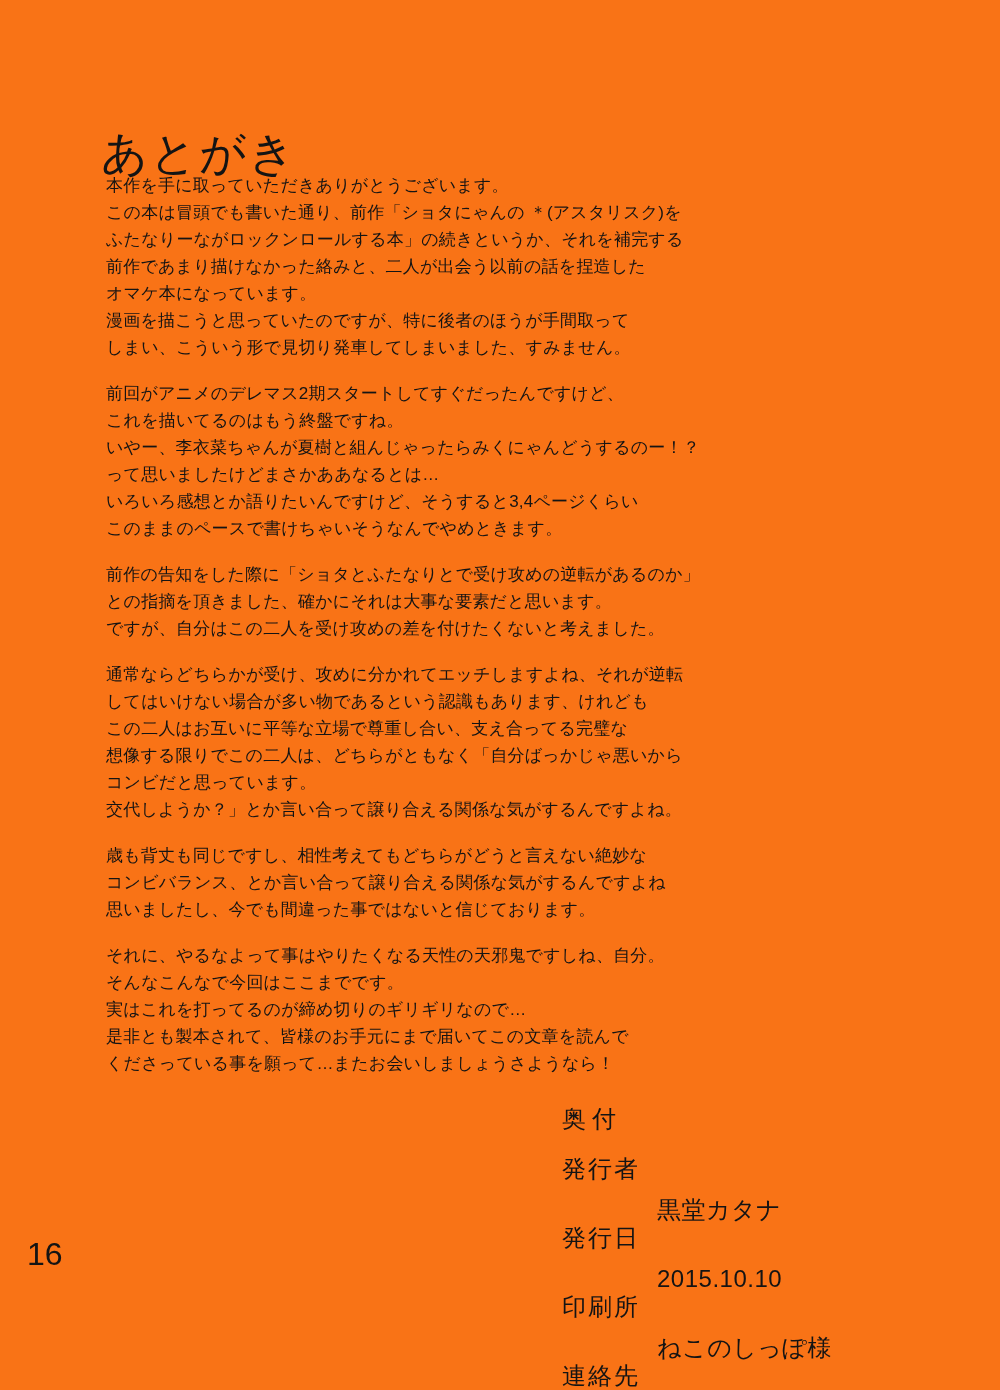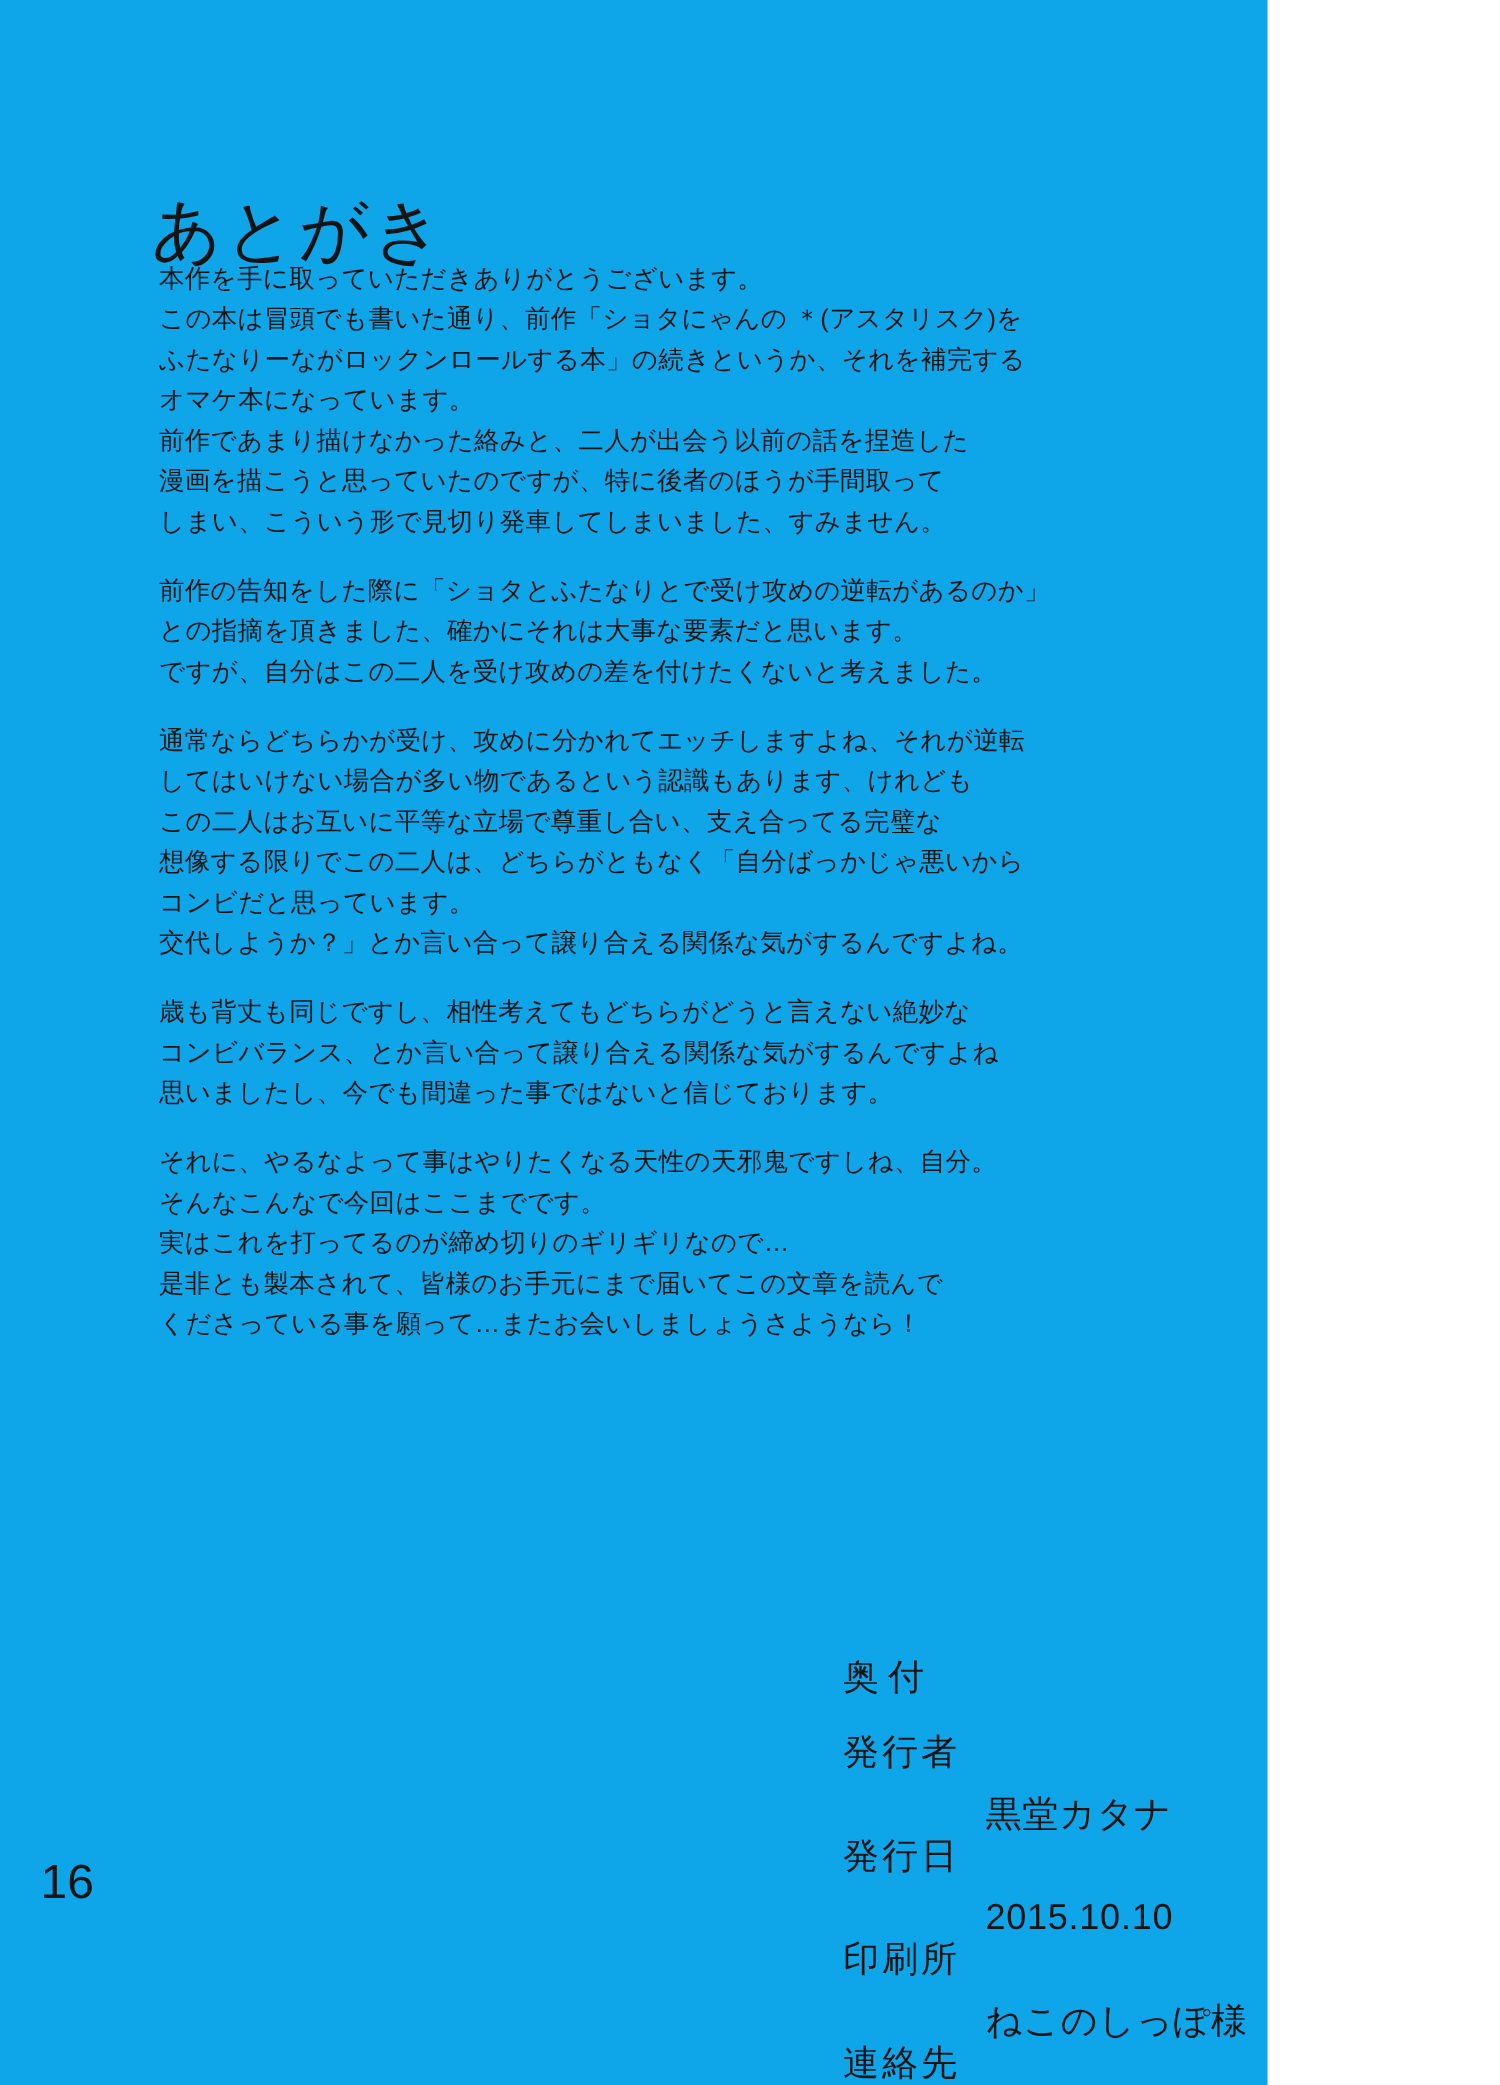--- a/index.html
+++ b/index.html
@@ -2,23 +2,23 @@
 <html lang="ja"><head>
 <meta charset="utf-8">
 <style>
   html, body {
     margin: 0;
     padding: 0;
     background: #ffffff;
   }
   .page {
     position: relative;
-    width: 845px;
+    width: 1000px;
     height: 1390px;
-    background: #0ea5e9;
+    background: #f97316;
     color: #141414;
     font-family: "Liberation Sans", "DejaVu Sans", sans-serif;
     overflow: hidden;
   }
   .page-title {
     position: absolute;
     left: 101px;
     top: 92px;
     font-size: 46px;
     font-weight: 500;
@@ -79,24 +79,32 @@
 
 <div class="page">
 
   <h1 class="page-title">あとがき</h1>
 
   <div class="afterword-body">
       <p class="paragraph">
         <span class="text-line">本作を手に取っていただきありがとうございます。</span>
         <span class="text-line">この本は冒頭でも書いた通り、前作「ショタにゃんの ＊(アスタリスク)を</span>
         <span class="text-line">ふたなりーながロックンロールする本」の続きというか、それを補完する</span>
+        <span class="text-line">前作であまり描けなかった絡みと、二人が出会う以前の話を捏造した</span>
         <span class="text-line">オマケ本になっています。</span>
-        <span class="text-line">前作であまり描けなかった絡みと、二人が出会う以前の話を捏造した</span>
         <span class="text-line">漫画を描こうと思っていたのですが、特に後者のほうが手間取って</span>
         <span class="text-line">しまい、こういう形で見切り発車してしまいました、すみません。</span>
+      </p>
+      <p class="paragraph">
+        <span class="text-line">前回がアニメのデレマス2期スタートしてすぐだったんですけど、</span>
+        <span class="text-line">これを描いてるのはもう終盤ですね。</span>
+        <span class="text-line">いやー、李衣菜ちゃんが夏樹と組んじゃったらみくにゃんどうするのー！？</span>
+        <span class="text-line">って思いましたけどまさかああなるとは…</span>
+        <span class="text-line">いろいろ感想とか語りたいんですけど、そうすると3,4ページくらい</span>
+        <span class="text-line">このままのペースで書けちゃいそうなんでやめときます。</span>
       </p>
       <p class="paragraph">
         <span class="text-line">前作の告知をした際に「ショタとふたなりとで受け攻めの逆転があるのか」</span>
         <span class="text-line">との指摘を頂きました、確かにそれは大事な要素だと思います。</span>
         <span class="text-line">ですが、自分はこの二人を受け攻めの差を付けたくないと考えました。</span>
       </p>
       <p class="paragraph">
         <span class="text-line">通常ならどちらかが受け、攻めに分かれてエッチしますよね、それが逆転</span>
         <span class="text-line">してはいけない場合が多い物であるという認識もあります、けれども</span>
         <span class="text-line">この二人はお互いに平等な立場で尊重し合い、支え合ってる完璧な</span>

